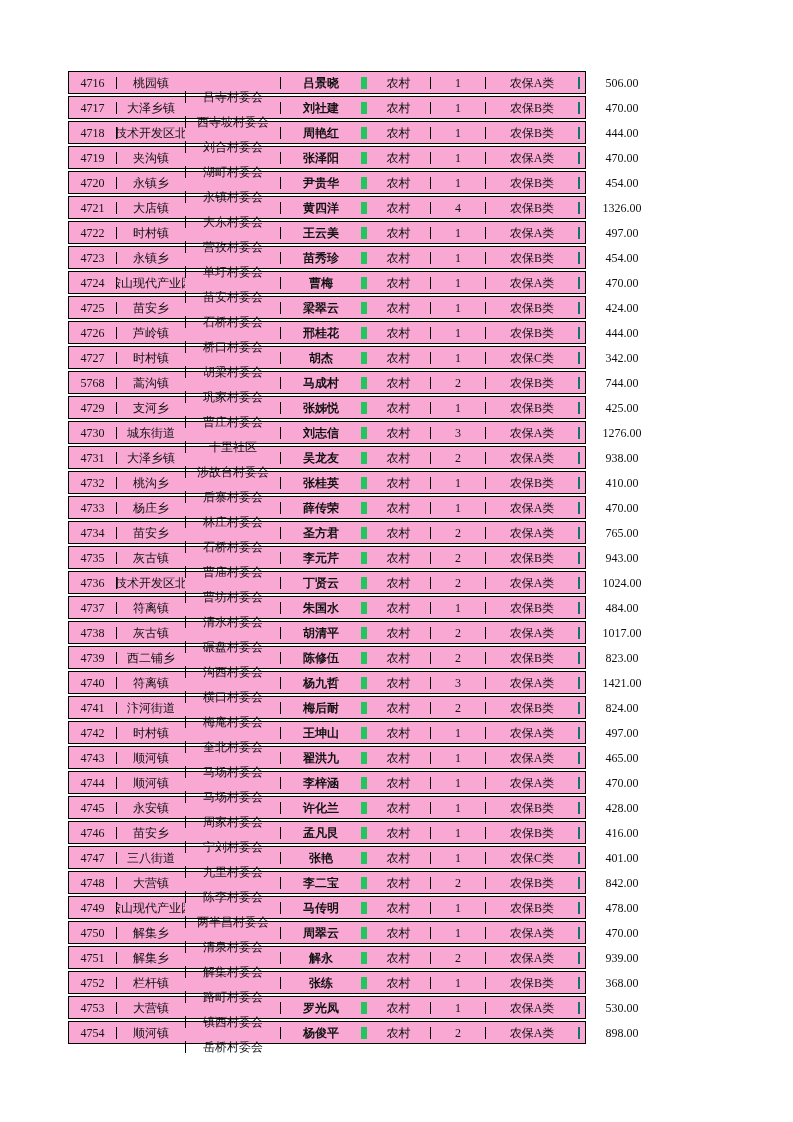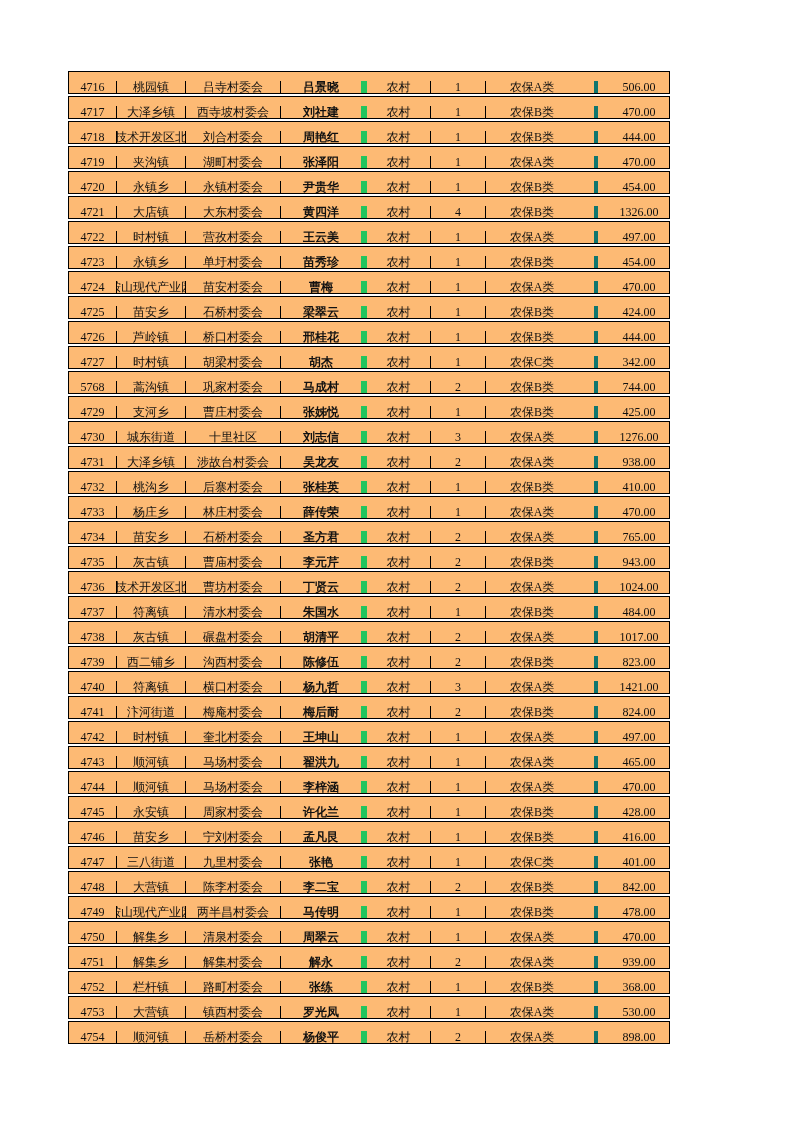--- a/index.html
+++ b/index.html
@@ -14,47 +14,47 @@
   }
   .sheet{
     position:absolute;
     left:68px;
     top:71px;
     width:597px;
   }
   .trow{
     display:flex;
     box-sizing:border-box;
-    width:602px;
+    width:518px;
     height:23px;
     border:1px solid #000000;
     margin-bottom:2px;
-    background:#fdba74;
-    align-items:flex-end;
+    background:#f9a8d4;
+    align-items:center;
   }
   .tcell{
     box-sizing:border-box;
     display:flex;
     justify-content:center;
     align-items:center;
     overflow:hidden;
     white-space:nowrap;
     font-size:12px;
     line-height:1;
     flex:0 0 auto;
   }
   .tcell span{white-space:nowrap;}
   .c0{width:47px;}
   .c1{width:69px;border-left:1px solid #000000;}
   .c2{width:95px;border-left:1px solid #000000;margin-top:28px;}
   .c3{width:81px;border-left:1px solid #000000;font-weight:bold;}
   .c4{width:69px;border-left:6px solid #22c55e;}
   .c5{width:55px;border-left:1px solid #000000;}
   .c6{width:93px;border-left:1px solid #000000;}
-  .c7{width:86px;border-left:4px solid #0f766e;margin-left:16px;}
+  .c7{width:86px;border-left:2px solid #0f766e;}
 </style>
 </head>
 <body>
 
 <div class="sheet">
 
   <div class="trow">
     <div class="tcell c0">
         <span>4716</span>
       </div>

